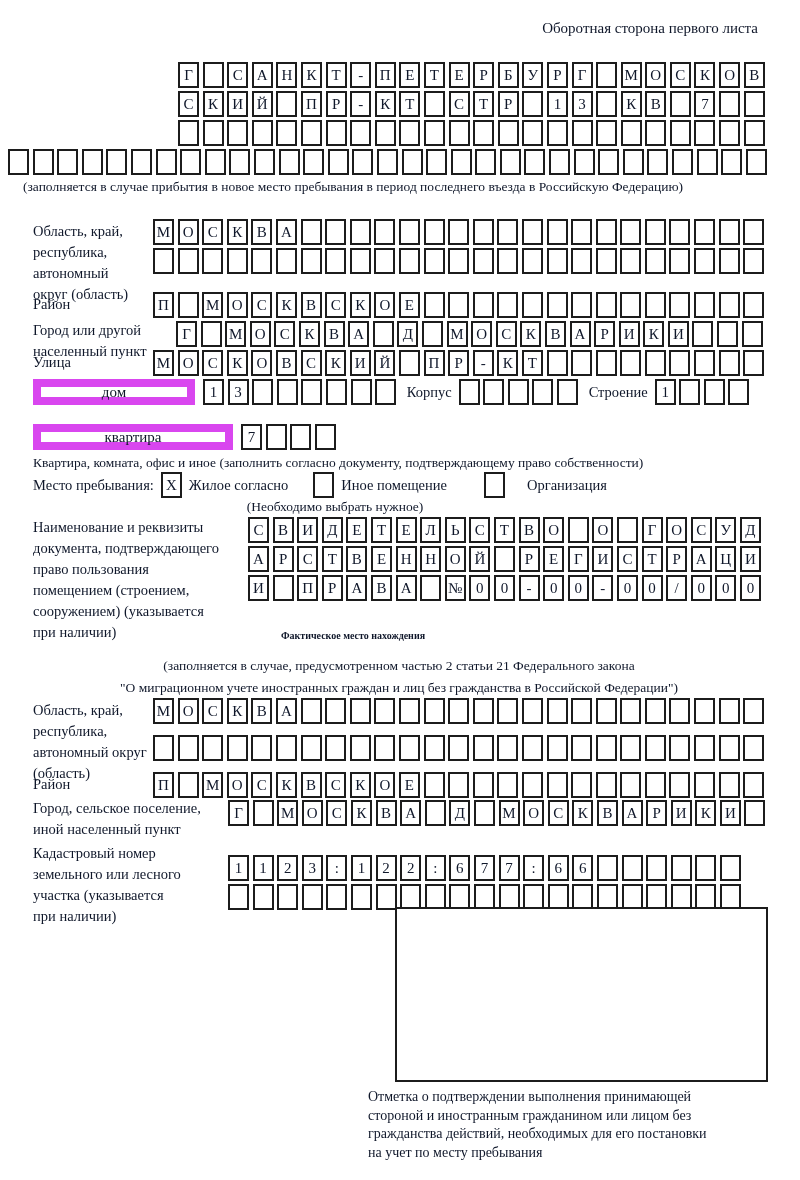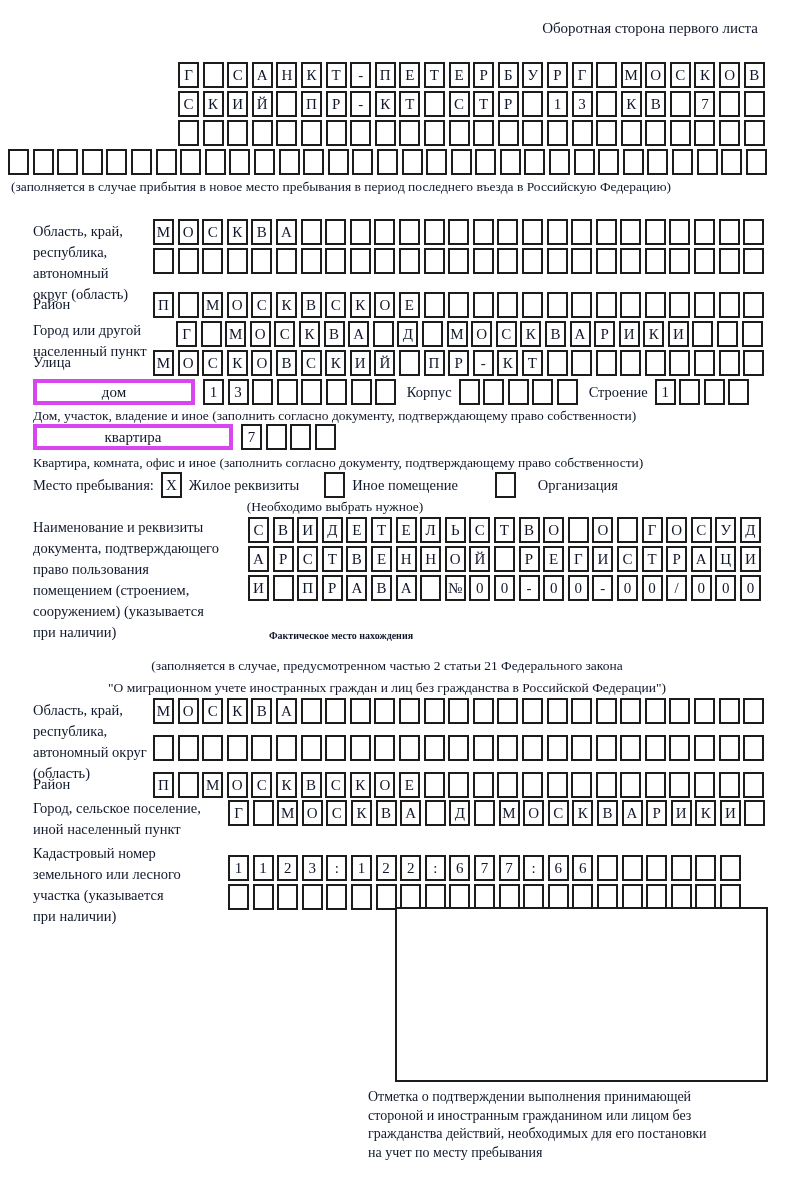--- a/index.html
+++ b/index.html
@@ -1,27 +1,27 @@
 <!DOCTYPE html>
 <html><head>
 <meta charset="utf-8">
 <style>
   html,body{margin:0;padding:0;background:#fff;}
   #page{position:relative;width:800px;height:1180px;background:#ffffff;color:#0f172a;
         font-family:"Liberation Serif","DejaVu Serif",serif;overflow:hidden;}
   .abs{position:absolute;}
   .lbl{font-size:14.5px;line-height:21px;white-space:pre-line;}
   .note{font-size:13.5px;}
-  .center{text-align:center;width:674px;left:4px;}
+  .center{text-align:center;width:674px;left:16px;}
   .bold{font-weight:bold;}
   .boxrow{display:flex;}
   .cell{box-sizing:border-box;flex:none;width:21px;height:26px;border:2px solid #1c1c1c;
         margin-right:3.6px;display:flex;align-items:center;justify-content:center;
         font-size:15px;line-height:1;}
-  .lblbox{box-sizing:border-box;flex:none;height:26px;border:4px solid #d946ef;
+  .lblbox{box-sizing:border-box;flex:none;height:26px;border:8px solid #d946ef;
         display:flex;align-items:center;justify-content:center;font-size:15px;}
   .composite{display:flex;align-items:center;}
   .inline-lbl{font-size:14.5px;margin:0 7px;white-space:nowrap;}
   .mesto{display:flex;align-items:center;}
   .mesto .cell{margin:0;}
   .stampbox{box-sizing:border-box;border:2px solid #1c1c1c;background:#fff;}
   .stampnote{font-size:14px;line-height:18.5px;white-space:pre-line;}
   .factnote{font-size:13.5px;line-height:22px;white-space:pre-line;padding-left:46px;}
 </style>
 </head>
@@ -312,37 +312,36 @@
         <div class="cell"></div>
       </div>
     <div class="inline-lbl">Строение</div>
     <div class="boxrow">
         <div class="cell">1</div>
         <div class="cell"></div>
         <div class="cell"></div>
         <div class="cell"></div>
       </div>
   </div>
-  <div class="abs note" style="top:408px;left:33px;">Дом, участок, владение и иное (заполнить согласно документу, подтверждающему право собственности)</div>
 
   <div class="abs composite" style="top:424px;left:33px;">
     <div class="lblbox" style="width:200px;margin-right:8px;">квартира</div>
     <div class="boxrow">
         <div class="cell">7</div>
         <div class="cell"></div>
         <div class="cell"></div>
         <div class="cell"></div>
       </div>
   </div>
   <div class="abs note" style="top:455px;left:33px;">Квартира, комната, офис и иное (заполнить согласно документу, подтверждающему право собственности)</div>
 
   <div class="abs mesto" style="top:472px;left:33px;">
     <span class="inline-lbl" style="margin-left:0;">Место пребывания:</span>
     <div class="cell">X</div>
-    <span class="inline-lbl">Жилое реквизиты</span>
+    <span class="inline-lbl">Жилое согласно</span>
     <div class="cell" style="margin-left:18px;"></div>
     <span class="inline-lbl">Иное помещение</span>
     <div class="cell" style="margin-left:30px;"></div>
     <span class="inline-lbl" style="margin-left:22px;">Организация</span>
   </div>
   <div class="abs note" style="top:499px;left:170px;width:330px;text-align:center;">(Необходимо выбрать нужное)</div>
 
   <div class="abs lbl" style="top:517px;left:33px;width:215px;">Наименование и реквизиты
 документа, подтверждающего
 право пользования

